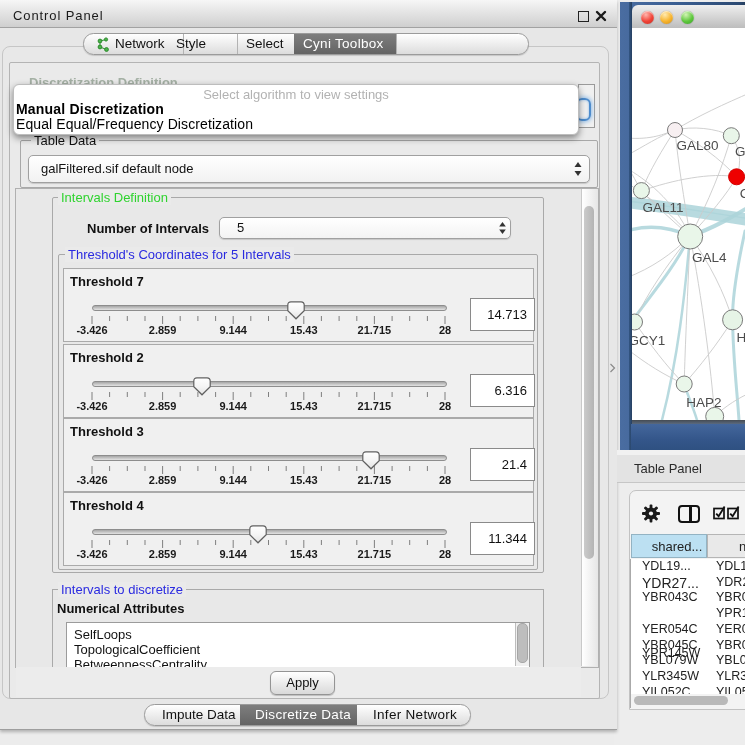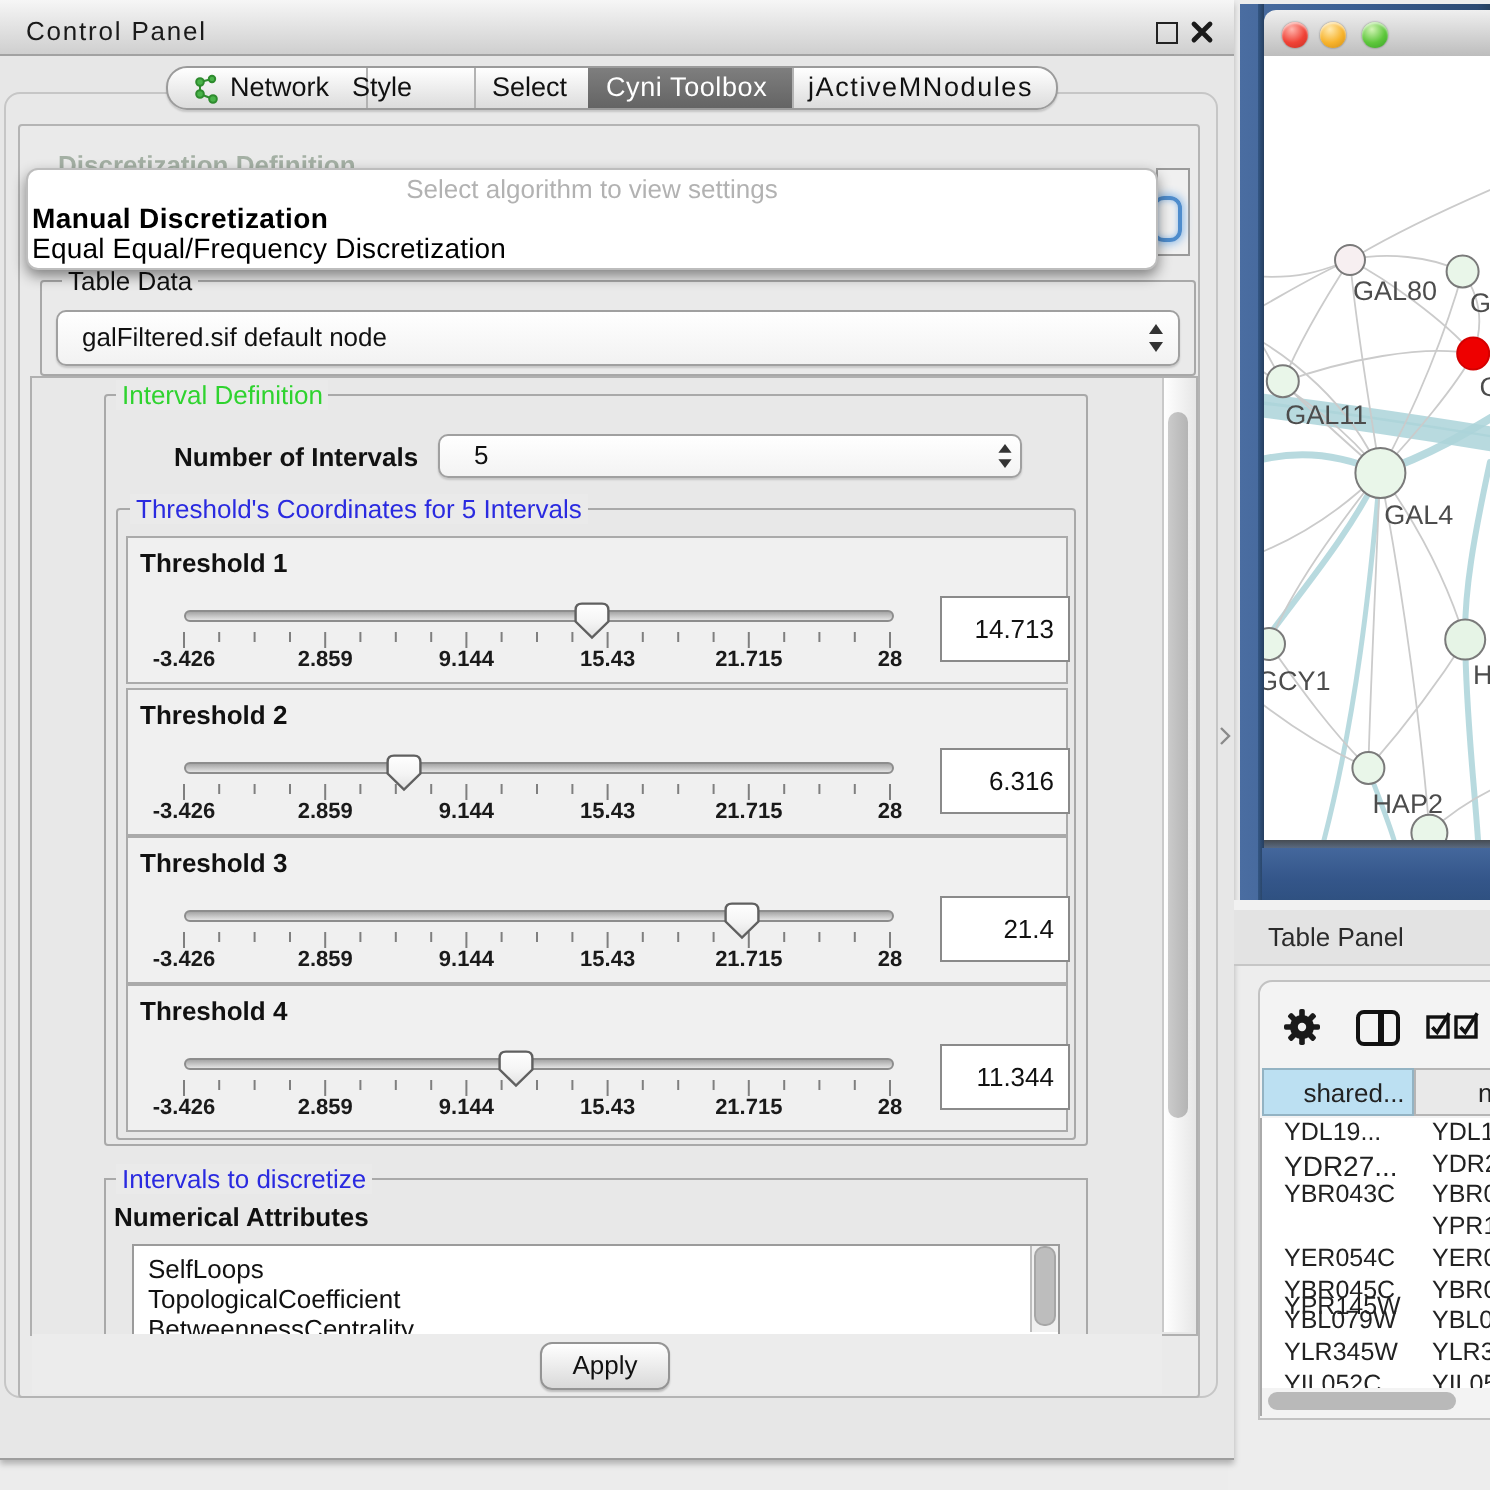--- a/index.html
+++ b/index.html
@@ -37,21 +37,20 @@
             <circle cx="4" cy="4" r="1.9" fill="#4ab34a"></circle>
             <circle cx="4" cy="10" r="1.9" fill="#4ab34a"></circle>
             <circle cx="10.5" cy="12.5" r="1.9" fill="#4ab34a"></circle>
             <circle cx="10" cy="2.5" r="1.6" fill="#4ab34a"></circle>
           </g>
         </svg>
       <div class="abs" style="left:31px;top:0;height:20px;line-height:20px;font-size:13.5px;color:#111;">Network</div>
       <div class="abs" style="left:92px;top:0;height:20px;line-height:20px;font-size:13.5px;color:#111;">Style</div>
       <div class="abs" style="left:162px;top:0;height:20px;line-height:20px;font-size:13.5px;color:#111;">Select</div>
       <div class="abs" style="left:219px;top:0;height:20px;line-height:20px;font-size:13.5px;color:#fff;letter-spacing:0.3px;">Cyni Toolbox</div>
-      <div class="abs" style="left:320px;top:0;height:20px;line-height:20px;font-size:13.5px;color:#111;letter-spacing:0.8px;">jActiveMNodules</div>
     </div>
 
     <div class="abs" style="left:2px;top:46px;width:605px;height:651px;background:#e8e8e8;border:1px solid #c6c6c6;border-radius:8px;"></div>
 
     <div class="abs" style="left:9px;top:62px;width:589px;height:635px;background:#eaeaea;border:1px solid #b4b4b4;border-radius:2px;"></div>
 
     <div class="abs" style="left:29px;top:75px;font-size:13px;font-weight:bold;color:#a4b0a4;">Discretization Definition</div>
 
     <div class="abs" style="left:578px;top:84px;width:15px;height:42px;background:#f0f0f0;border:1px solid #9a9a9a;"></div>
     <div class="abs" style="left:576px;top:98px;width:11px;height:19px;border:2.5px solid #4e8ccc;border-radius:6px;box-shadow:0 0 4px 1px #90bce8, inset 0 0 3px #90bce8;"></div>
@@ -67,34 +66,34 @@
     </div>
 
     <div class="abs" style="left:15px;top:188px;width:582px;height:478px;border:1px solid #b0b0b0;background:#e8e8e8;"></div>
 
     <div class="abs" style="left:581px;top:189px;width:16px;height:477px;background:linear-gradient(90deg,#ffffff, #f0f0f0 60%, #e6e6e6);border-left:1px solid #c9c9c9;"></div>
     <div class="abs" style="left:584px;top:206px;width:10px;height:353px;background:linear-gradient(90deg,#cbcbcb,#b4b4b4);border-radius:5px;"></div>
 
     <div id="groups">
 
     <div class="abs" style="left:52px;top:197px;width:490px;height:374px;border:1px solid #a9a9a9;border-radius:2px;"></div>
-    <div class="abs" style="left:58px;top:190px;font-size:13px;color:#2fd32f;background:#eaeaea;padding:0 3px;">Interval Definition</div>
+    <div class="abs" style="left:58px;top:190px;font-size:13px;color:#2fd32f;background:#eaeaea;padding:0 3px;">Intervals Definition</div>
     <div class="abs b13" style="left:87px;top:221px;">Number of Intervals</div>
     <div class="abs" style="left:219px;top:217px;width:290px;height:20px;background:linear-gradient(#ffffff,#f3f3f3);border:1px solid #a0a0a0;border-radius:5px;box-shadow:0 1px 1px rgba(0,0,0,0.15);">
       <div class="abs" style="left:17px;top:2px;font-size:13px;color:#111;">5</div>
       <svg class="abs" style="left:278px;top:3px;" width="9" height="14" viewBox="0 0 9 14">
             <path d="M4.5 1 L7.8 5.4 L1.2 5.4 Z" fill="#333"></path>
             <path d="M4.5 13 L7.8 8.6 L1.2 8.6 Z" fill="#333"></path>
           </svg>
     </div>
     <div class="abs" style="left:58px;top:254px;width:478px;height:314px;border:1px solid #a9a9a9;border-radius:2px;"></div>
     <div class="abs" style="left:65px;top:247px;font-size:13px;color:#2a2ae0;background:#eaeaea;padding:0 3px;">Threshold's Coordinates for 5 Intervals</div>
 
     <div class="abs" style="left:63px;top:267.5px;width:469px;height:72px;border:1px solid #aaaaaa;background:#f0f0f0;">
-      <div class="abs b13" style="left:6px;top:5px;">Threshold 1</div>
+      <div class="abs b13" style="left:6px;top:5px;">Threshold 7</div>
       <div class="abs" style="left:28.0px;top:36px;width:353.0px;height:4px;border:1px solid #8d8d8d;border-radius:4px;background:linear-gradient(#a6a6a6,#e3e3e3);"></div>
       <svg class="abs" style="left:20.0px;top:46px;" width="370" height="11" viewBox="0 0 370 11">
             <line x1="8.0" y1="1" x2="8.0" y2="9" stroke="#7f7f7f" stroke-width="1"></line>
             <line x1="25.6" y1="1" x2="25.6" y2="6" stroke="#7f7f7f" stroke-width="1"></line>
             <line x1="43.3" y1="1" x2="43.3" y2="6" stroke="#7f7f7f" stroke-width="1"></line>
             <line x1="61.0" y1="1" x2="61.0" y2="6" stroke="#7f7f7f" stroke-width="1"></line>
             <line x1="78.6" y1="1" x2="78.6" y2="9" stroke="#7f7f7f" stroke-width="1"></line>
             <line x1="96.2" y1="1" x2="96.2" y2="6" stroke="#7f7f7f" stroke-width="1"></line>
             <line x1="113.9" y1="1" x2="113.9" y2="6" stroke="#7f7f7f" stroke-width="1"></line>
             <line x1="131.6" y1="1" x2="131.6" y2="6" stroke="#7f7f7f" stroke-width="1"></line>
@@ -272,20 +271,26 @@
     <div class="abs" style="left:66px;top:622px;width:462px;height:44px;background:#ffffff;border:1px solid #9b9b9b;overflow:hidden;">
       <div style="padding:4px 0 0 7px;font-size:13px;color:#111;line-height:15px;">SelfLoops<br>TopologicalCoefficient<br>BetweennessCentrality</div>
     </div>
     <div class="abs" style="left:515px;top:623px;width:13px;height:43px;background:#f0f0f0;border-left:1px solid #bdbdbd;"></div>
     <div class="abs" style="left:517px;top:623px;width:9px;height:38px;background:#bdbdbd;border:1px solid #a6a6a6;border-radius:5px;"></div>
     </div>
 
     <div class="abs" style="left:16px;top:667px;width:565px;height:30px;background:#ececec;"></div>
     <div class="abs" style="left:270px;top:671px;width:63px;height:22px;border:1px solid #949494;border-radius:6px;background:linear-gradient(#ffffff,#d9d9d9);box-shadow:0 1px 1px rgba(0,0,0,0.2);text-align:center;line-height:21px;font-size:13px;color:#111;">Apply</div>
 
+    <div class="abs" id="bottabs" style="left:144px;top:704px;width:325px;height:20px;border:1px solid #9b9b9b;border-radius:10.5px;background:linear-gradient(#ffffff,#dcdcdc);box-shadow:0 1px 1px rgba(0,0,0,0.15);overflow:hidden;z-index:5;">
+      <div class="abs" style="left:95px;top:0;width:117px;height:20px;background:linear-gradient(#7e7e7e,#646464);"></div>
+      <div class="abs" style="left:17px;top:0;height:20px;line-height:20px;font-size:13.5px;color:#111;">Impute Data</div>
+      <div class="abs" style="left:110px;top:0;height:20px;line-height:20px;font-size:13.5px;color:#fff;letter-spacing:0.3px;">Discretize Data</div>
+      <div class="abs" style="left:228px;top:0;height:20px;line-height:20px;font-size:13.5px;color:#111;letter-spacing:0.3px;">Infer Network</div>
+    </div>
 
     <svg class="abs" style="left:609px;top:363px;" width="7" height="10" viewBox="0 0 7 10">
         <path d="M1.5 1 L5.5 5 L1.5 9" stroke="#8a8a8a" stroke-width="1.2" fill="none"></path>
       </svg>
   </div>
 
   <div class="abs" id="popup" style="left:13px;top:84px;width:564px;height:49px;background:#ffffff;border:1px solid #bdbdbd;border-radius:6px;box-shadow:0 3px 7px rgba(0,0,0,0.45);">
     <div class="abs" style="left:0;top:2px;width:564px;text-align:center;font-size:13px;color:#b2b2b2;">Select algorithm to view settings</div>
     <div class="abs" style="left:2px;top:16px;font-size:14px;font-weight:bold;color:#000;letter-spacing:0.2px;">Manual Discretization</div>
     <div class="abs" style="left:2px;top:31px;font-size:14px;color:#000;letter-spacing:0.1px;">Equal Equal/Frequency Discretization</div>

